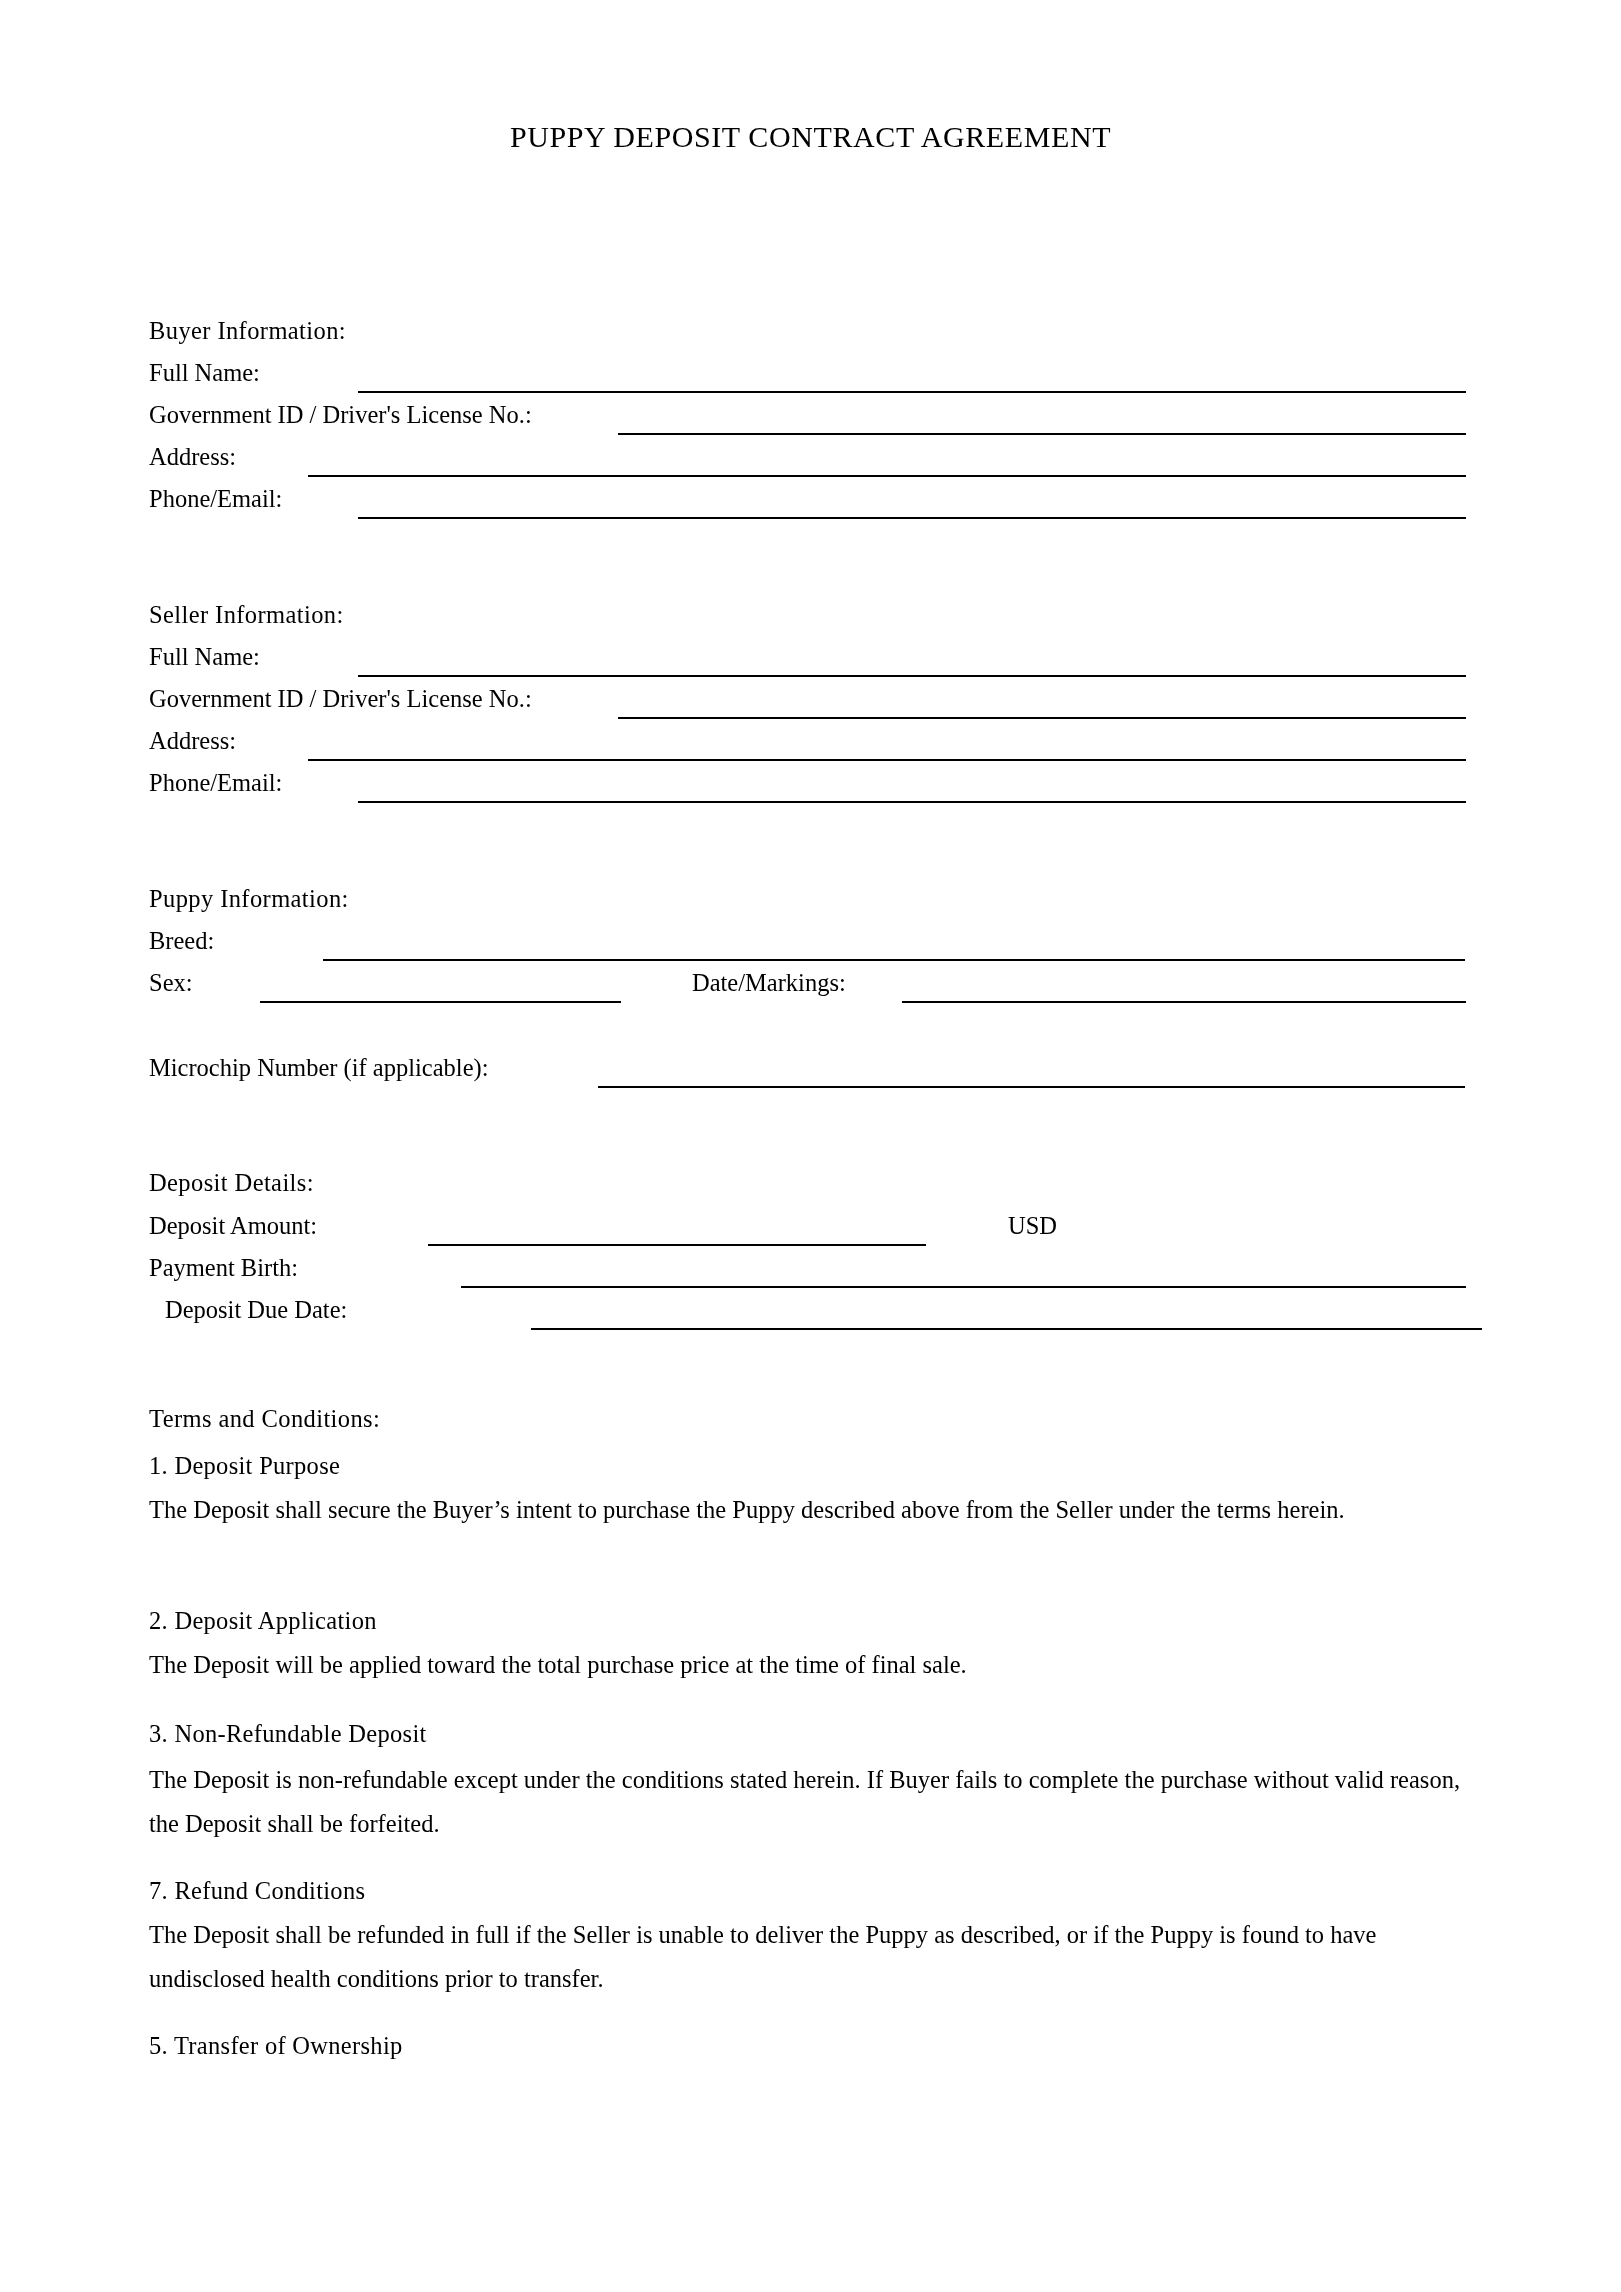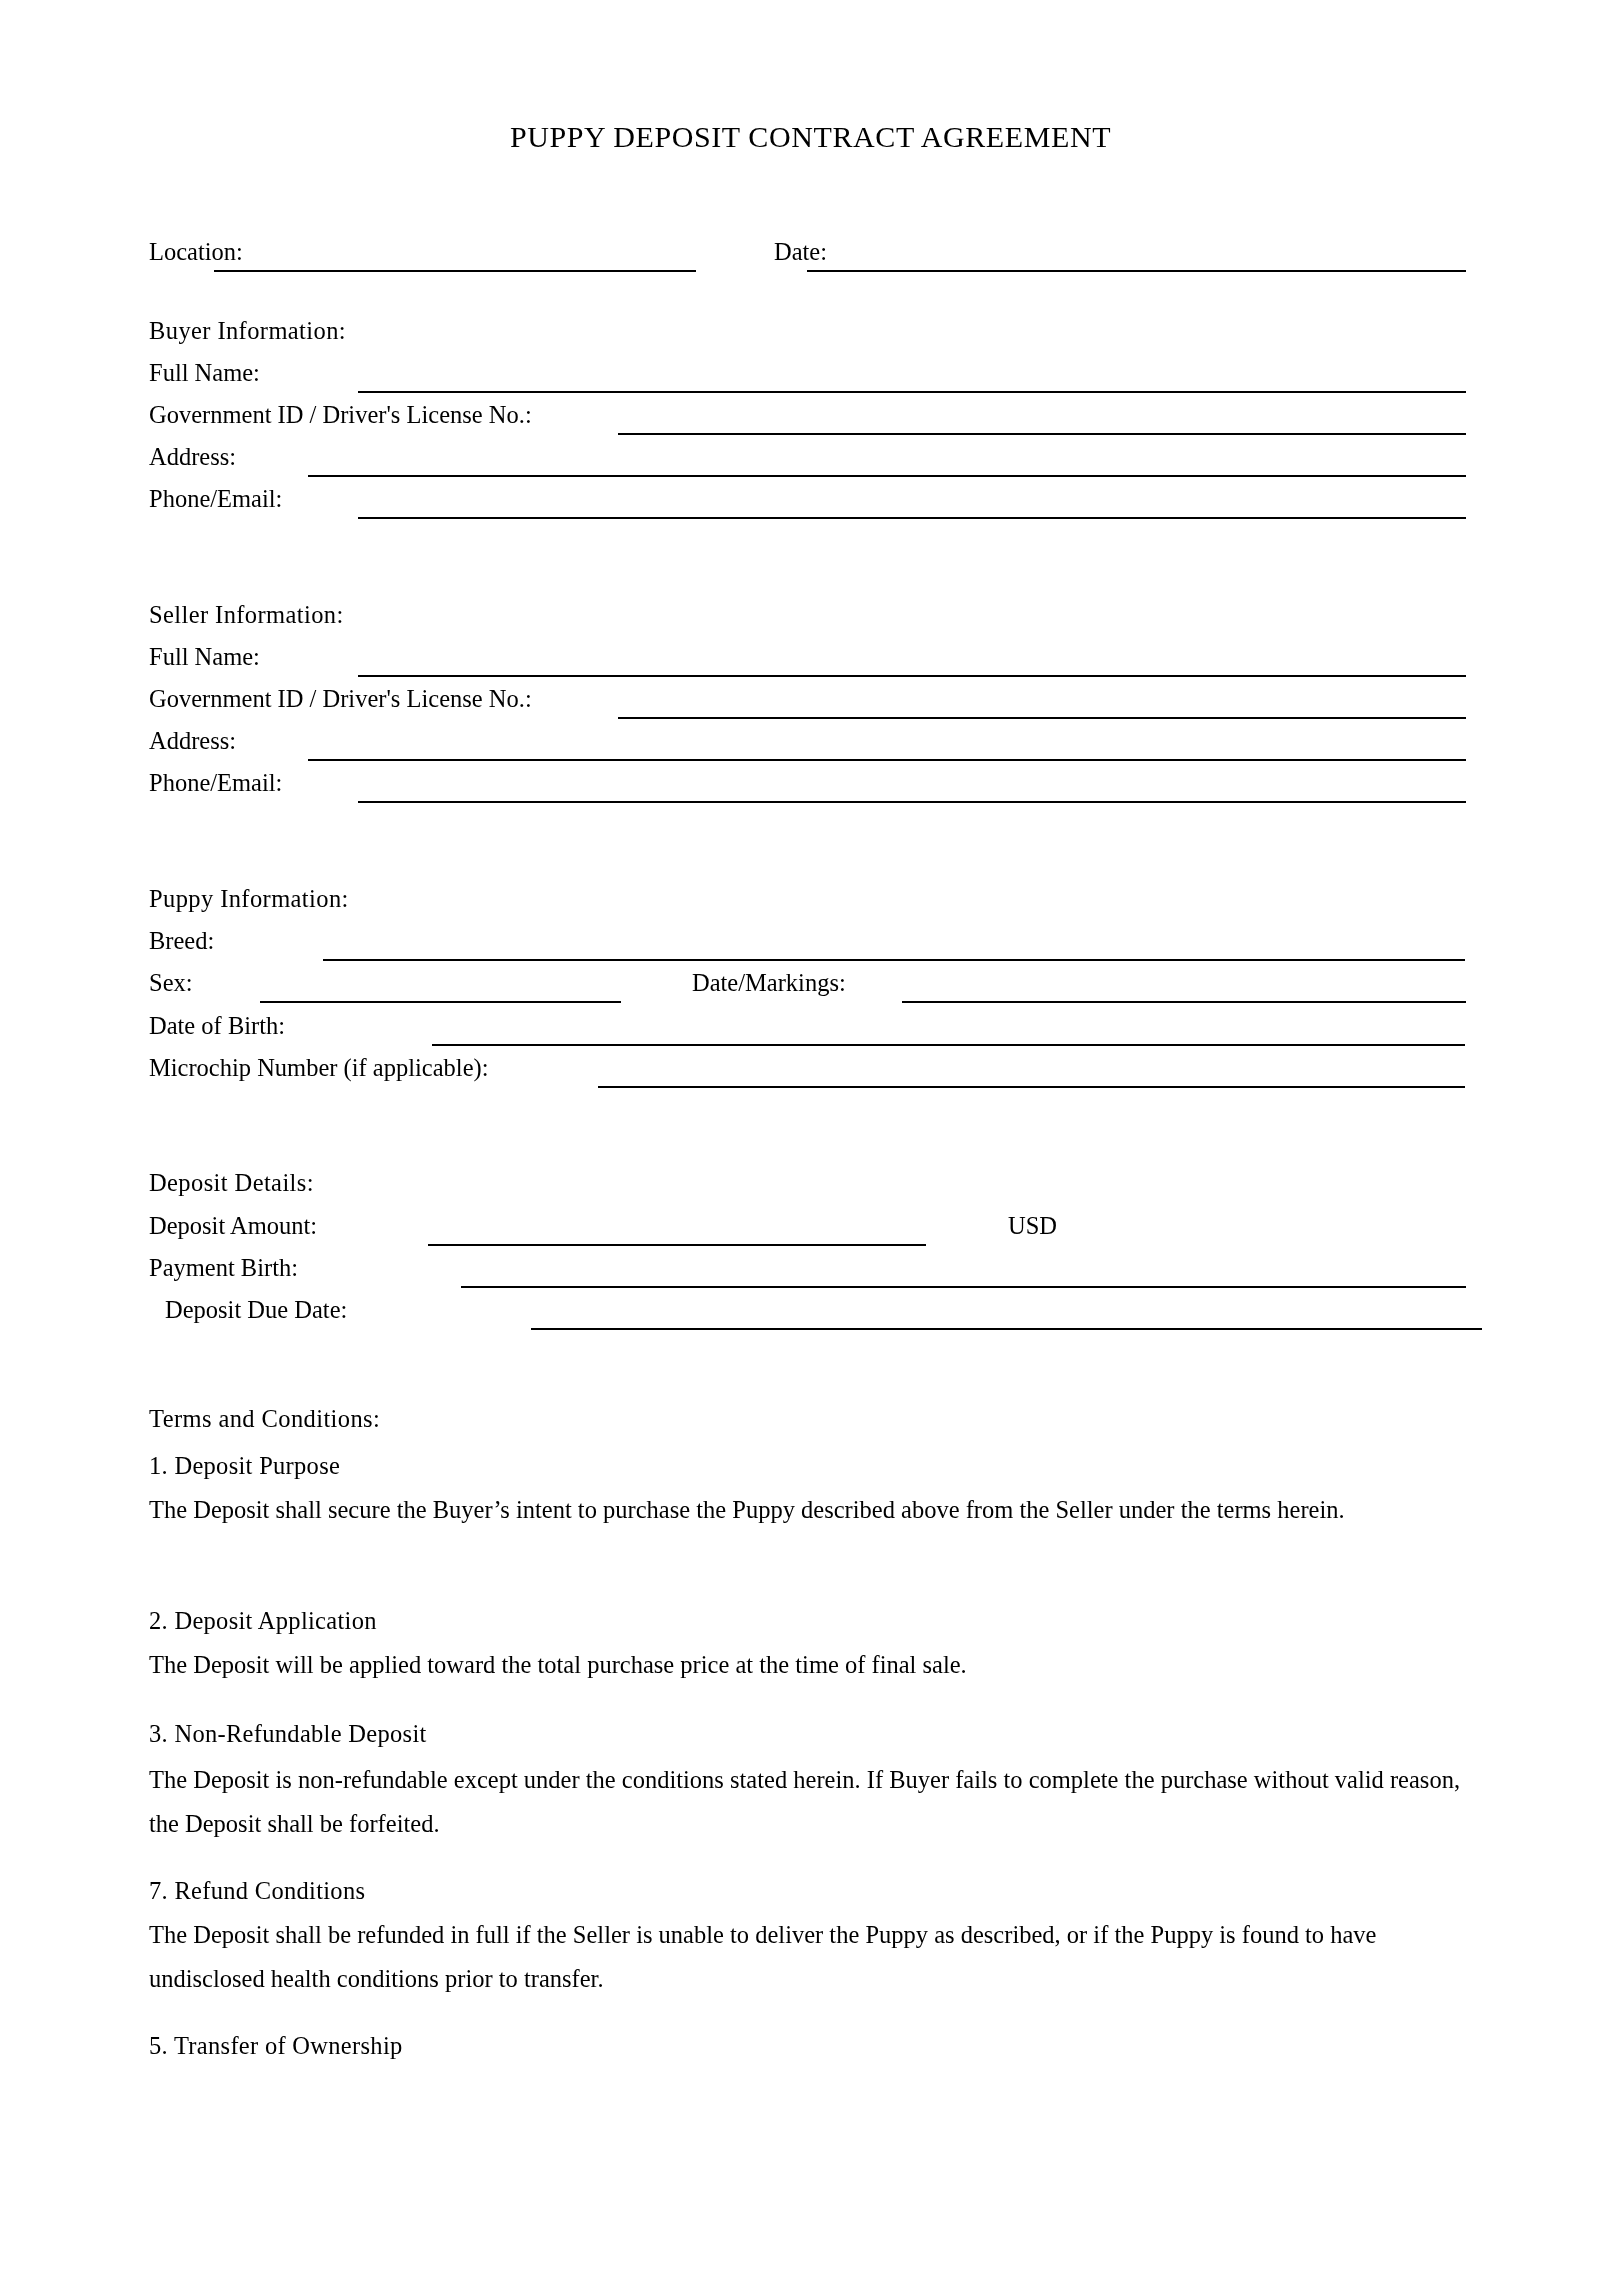--- a/index.html
+++ b/index.html
@@ -100,26 +100,20 @@
     white-space: nowrap;
   }
 </style>
 </head>
 <body>
 
 <div class="page">
 
   <div class="doc-title">PUPPY DEPOSIT CONTRACT AGREEMENT</div>
 
-  <div class="field-row" style="top:235px;">
-    <span class="field-label">Location:</span>
-    <span class="rule" style="left:65px; width:482px;"></span>
-    <span class="field-label inline2" style="left:625px;">Date:</span>
-    <span class="rule" style="left:658px; width:659px;"></span>
-  </div>
 
   <div class="section-heading" style="top:314px;">Buyer Information:</div>
 
   <div class="field-row" style="top:356px;">
     <span class="field-label">Full Name:</span>
     <span class="rule" style="left:209px; width:1108px;"></span>
   </div>
 
   <div class="field-row" style="top:398px;">
     <span class="field-label">Government ID / Driver's License No.:</span>
@@ -165,24 +159,20 @@
     <span class="rule" style="left:174px; width:1142px;"></span>
   </div>
 
   <div class="field-row" style="top:966px;">
     <span class="field-label">Sex:</span>
     <span class="rule" style="left:111px; width:361px;"></span>
     <span class="field-label inline2" style="left:543px;">Date/Markings:</span>
     <span class="rule" style="left:753px; width:564px;"></span>
   </div>
 
-  <div class="field-row" style="top:1009px;">
-    <span class="field-label">Date of Birth:</span>
-    <span class="rule" style="left:283px; width:1033px;"></span>
-  </div>
 
   <div class="field-row" style="top:1051px;">
     <span class="field-label">Microchip Number (if applicable):</span>
     <span class="rule" style="left:449px; width:867px;"></span>
   </div>
 
   <div class="section-heading" style="top:1166px;">Deposit Details:</div>
 
   <div class="field-row" style="top:1209px;">
     <span class="field-label">Deposit Amount:</span>

